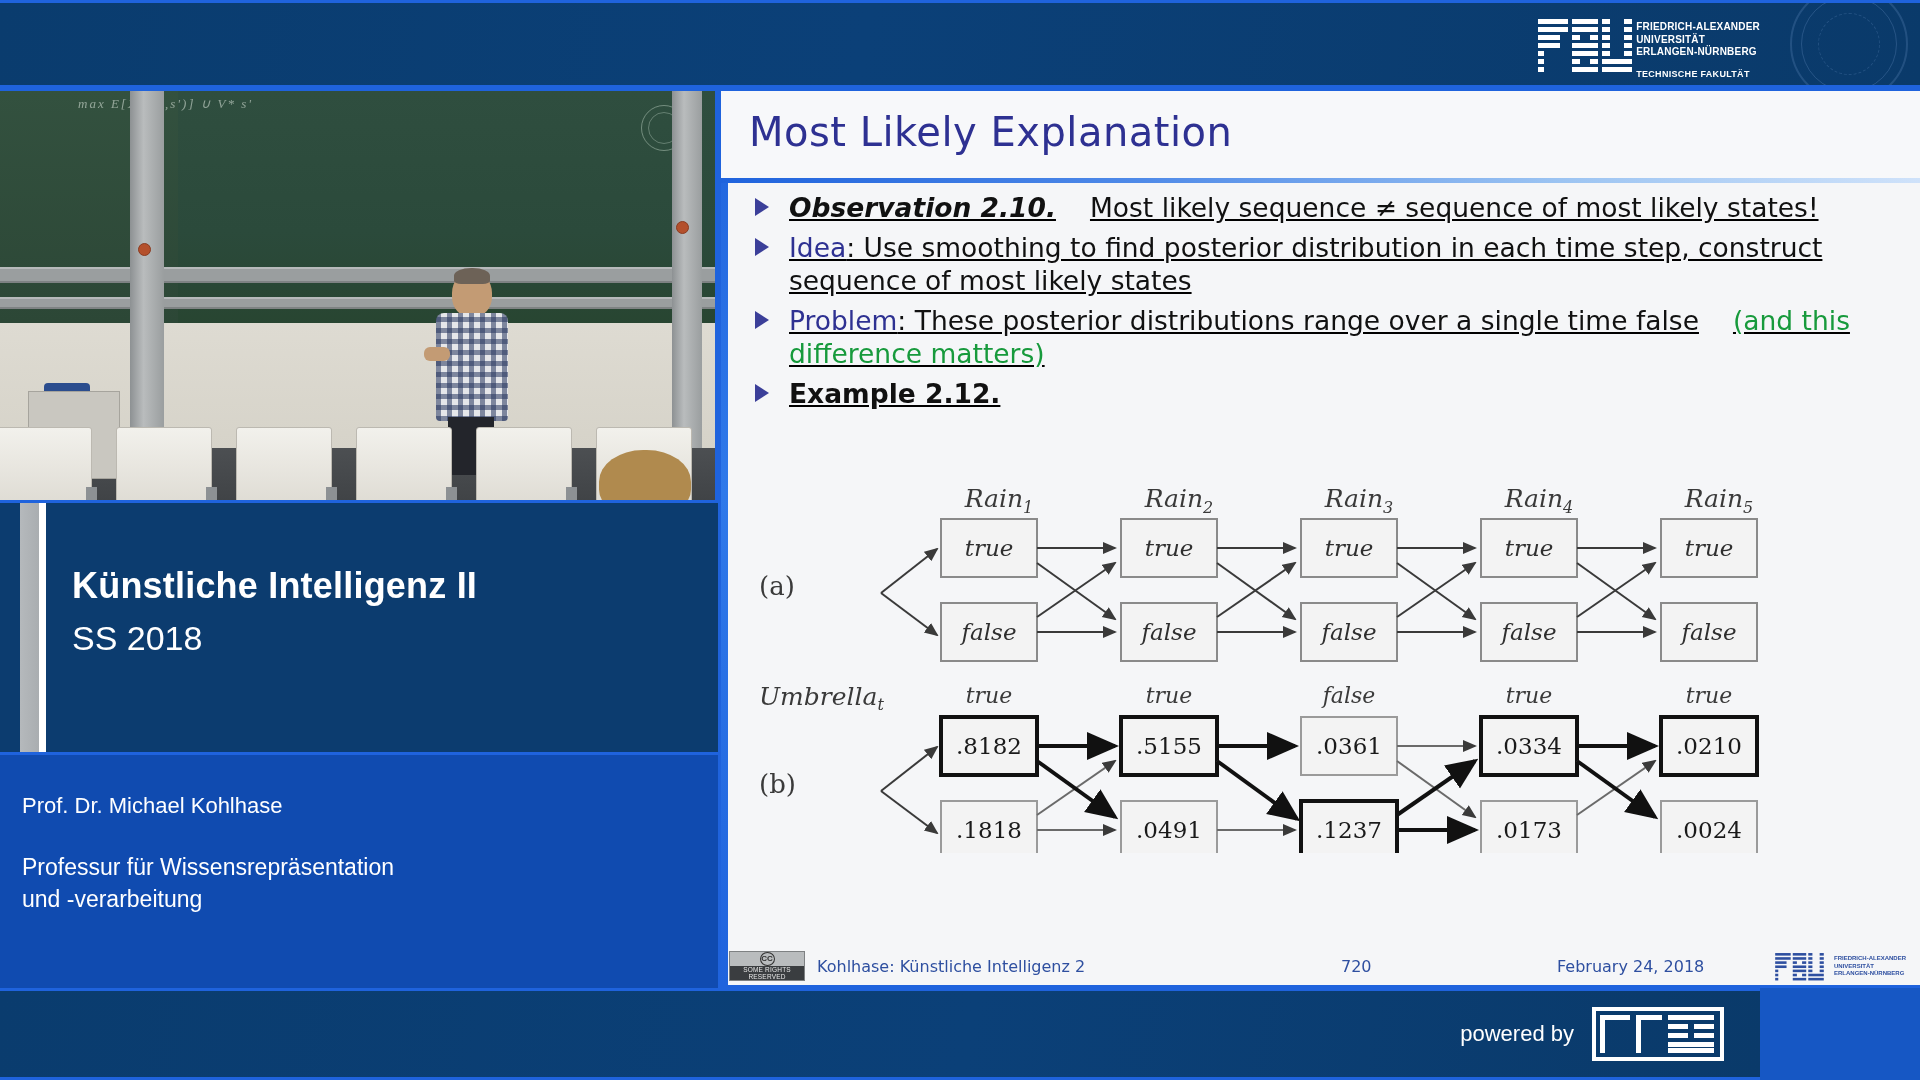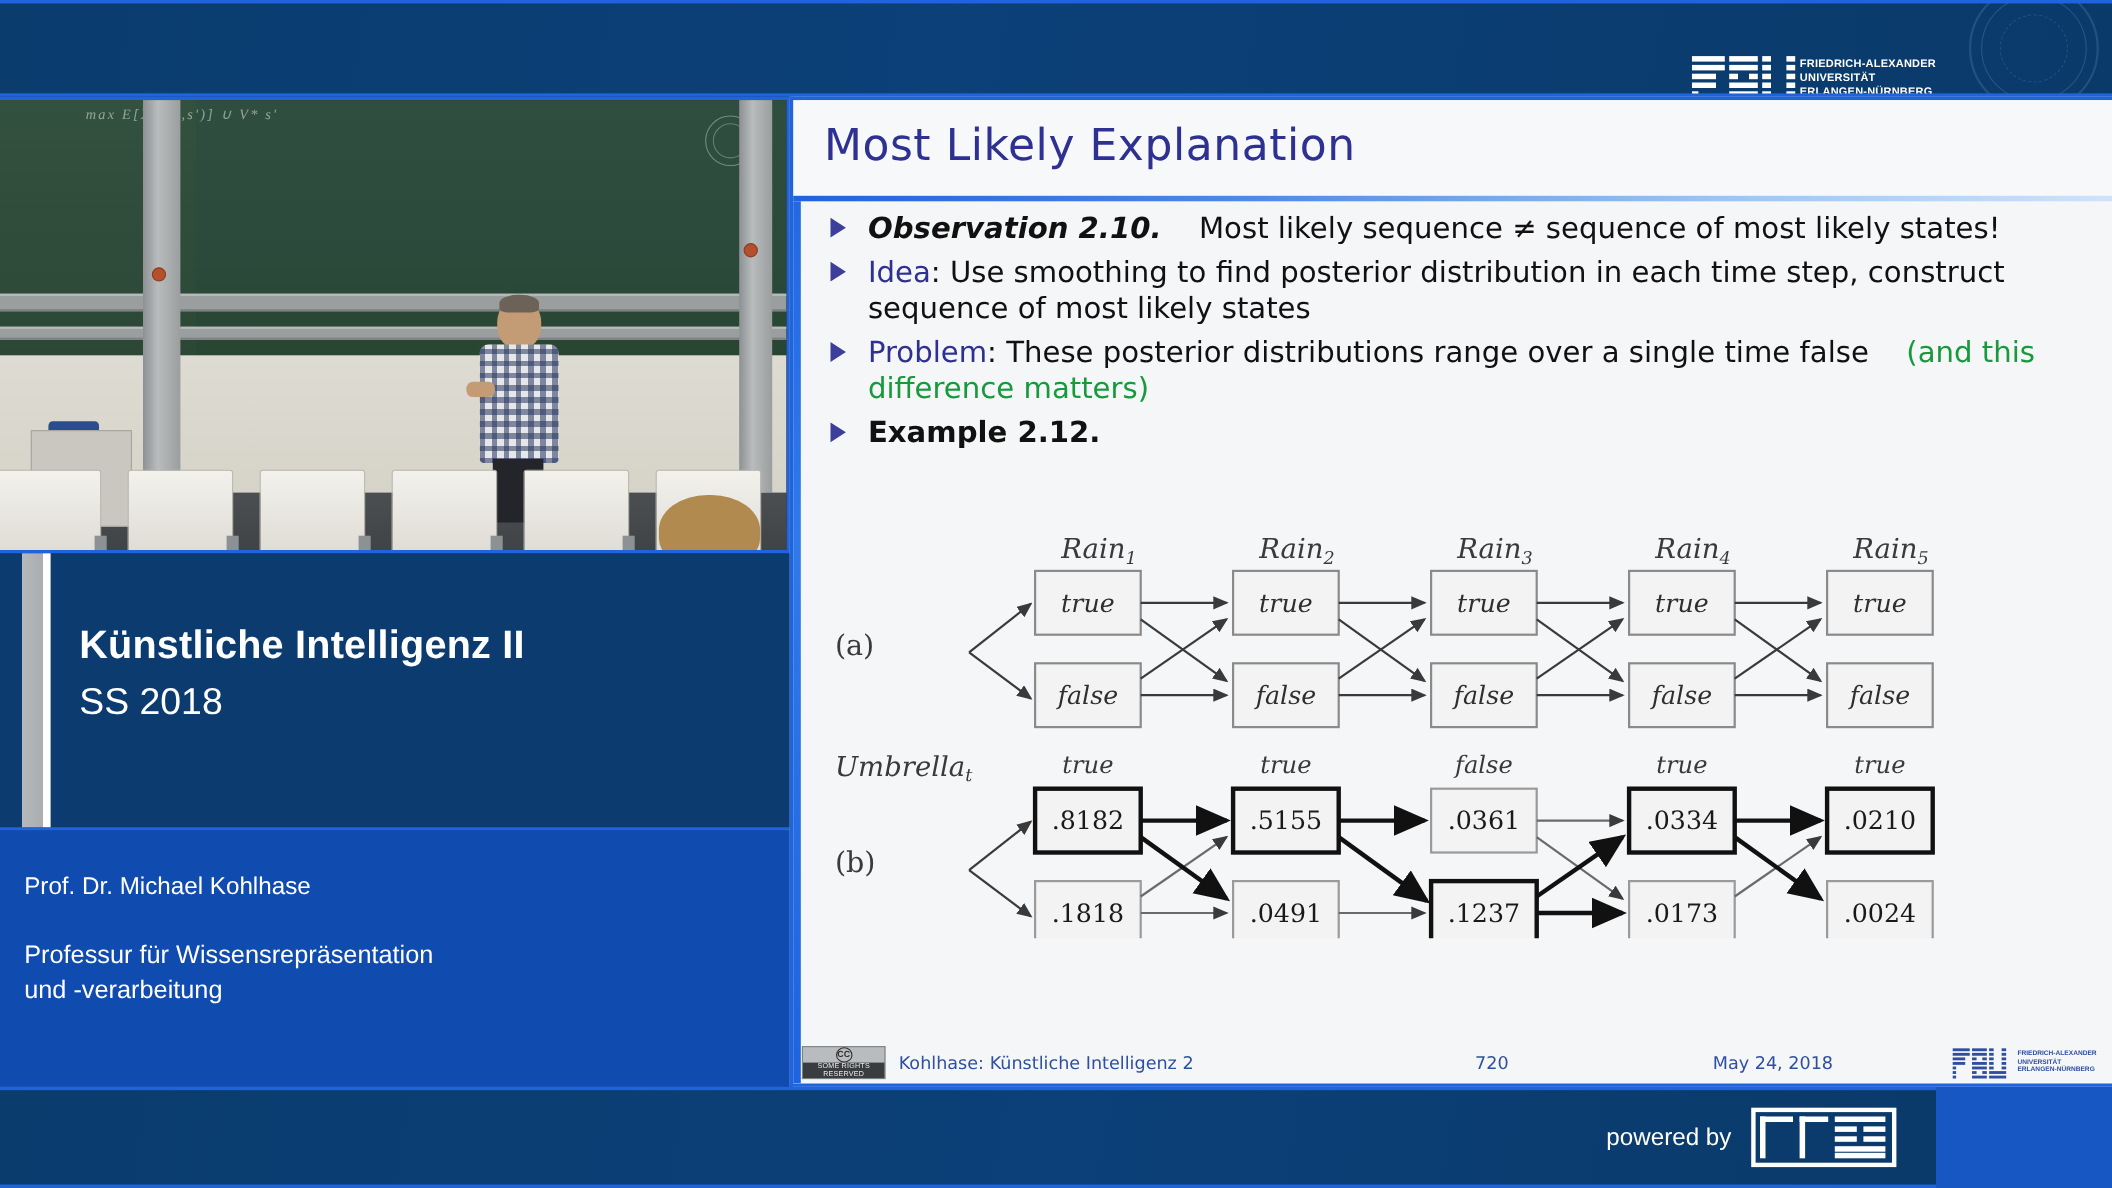--- a/index.html
+++ b/index.html
@@ -25,21 +25,21 @@
     opacity: .55;
   }
   .header-seal::before {
     content: ""; position: absolute; left: 9px; top: 9px; right: 9px; bottom: 9px;
     border-radius: 50%; border: 1px solid rgba(160,195,245,0.35);
   }
   .header-seal::after {
     content: ""; position: absolute; left: 26px; top: 26px; right: 26px; bottom: 26px;
     border-radius: 50%; border: 1px dashed rgba(160,195,245,0.30);
   }
-  .fau-block { position: absolute; right: 160px; top: 14px; display: flex; align-items: flex-start; gap: 2px; margin-top: 32px; }
+  .fau-block { position: absolute; right: 160px; top: 14px; display: flex; align-items: flex-start; gap: 2px; }
   .fau-mark { width: 96px; height: 58px; display: block; }
   .fau-words { color: #ffffff; font-size: 10px; font-weight: bold; line-height: 12.5px; letter-spacing: .2px; padding-top: 4px; }
   .fau-fac { color: #ffffff; font-size: 9px; font-weight: bold; margin-top: 10px; letter-spacing: .3px; }
 
   
   .video {
     position: absolute; left: 0; top: 88px; width: 718px; height: 415px;
     border: 3px solid #1f63dd; border-left: none;
     background: #2a2f2c; overflow: hidden;
   }
@@ -120,21 +120,21 @@
   .slide-titlebar { position: absolute; left: 0; top: 0; width: 100%; height: 92px; background: #f7f8fa; }
   .slide-titlebar .rule {
     position: absolute; left: 0; bottom: 0; width: 100%; height: 5px;
     background: linear-gradient(90deg, #1f63dd 0%, #4f8ae8 35%, #9cc4f2 70%, #cfe2fa 100%);
   }
   .slide-accent { position: absolute; left: 0; top: 0; width: 7px; height: 100%;
     background: linear-gradient(180deg, #1f63dd 0%, #2f79ea 45%, #1f63dd 100%); }
   .slide-title { position: absolute; left: 28px; top: 18px; color: #2e3192;
     font-family: "DejaVu Sans", sans-serif; font-size: 40px; letter-spacing: .5px; }
 
-  .slide-body { position: absolute; left: 20px; top: 100px; right: 10px; }
+  .slide-body { position: absolute; left: 20px; top: 100px; right: 10px; text-decoration: underline; }
   .bullet { position: relative; padding-left: 48px; margin-bottom: 7px;
     font-family: "DejaVu Sans", sans-serif; font-size: 26.5px; line-height: 33px; color: #111111; }
   .bullet .tri { position: absolute; left: 14px; top: 7px; width: 0; height: 0;
     border-left: 14px solid #3b3f99; border-top: 9px solid transparent; border-bottom: 9px solid transparent; }
   .kw-obs { font-weight: bold; font-style: italic; }
   .kw-ex { font-weight: bold; }
   .kw-blue { color: #2e3192; }
   .kw-green { color: #179a3c; }
   .gap { display: inline-block; width: 18px; }
   .gap-lg { display: inline-block; width: 34px; }
@@ -437,21 +437,21 @@
       </svg>
     </div>
 
     <div class="slide-footer">
       <div class="cc-badge">
         <div class="cc-circle">CC</div>
         <div class="cc-text">SOME RIGHTS RESERVED</div>
       </div>
       <div class="foot-txt foot-author">Kohlhase: Künstliche Intelligenz 2</div>
       <div class="foot-txt foot-page">720</div>
-      <div class="foot-txt foot-date">May 24, 2018</div>
+      <div class="foot-txt foot-date">February 24, 2018</div>
       <div class="foot-fau">
         <svg width="56" height="30" viewBox="0 0 96 58">
           <g fill="#2e4fa0">
             <rect x="0" y="2" width="30" height="5"></rect>
               <rect x="0" y="10" width="30" height="5"></rect>
             <rect x="0" y="18" width="22" height="5"></rect>
               <rect x="0" y="26" width="22" height="5"></rect>
             <rect x="0" y="34" width="6" height="5"></rect>
               <rect x="0" y="42" width="6" height="5"></rect>
             <rect x="0" y="50" width="6" height="5"></rect>

